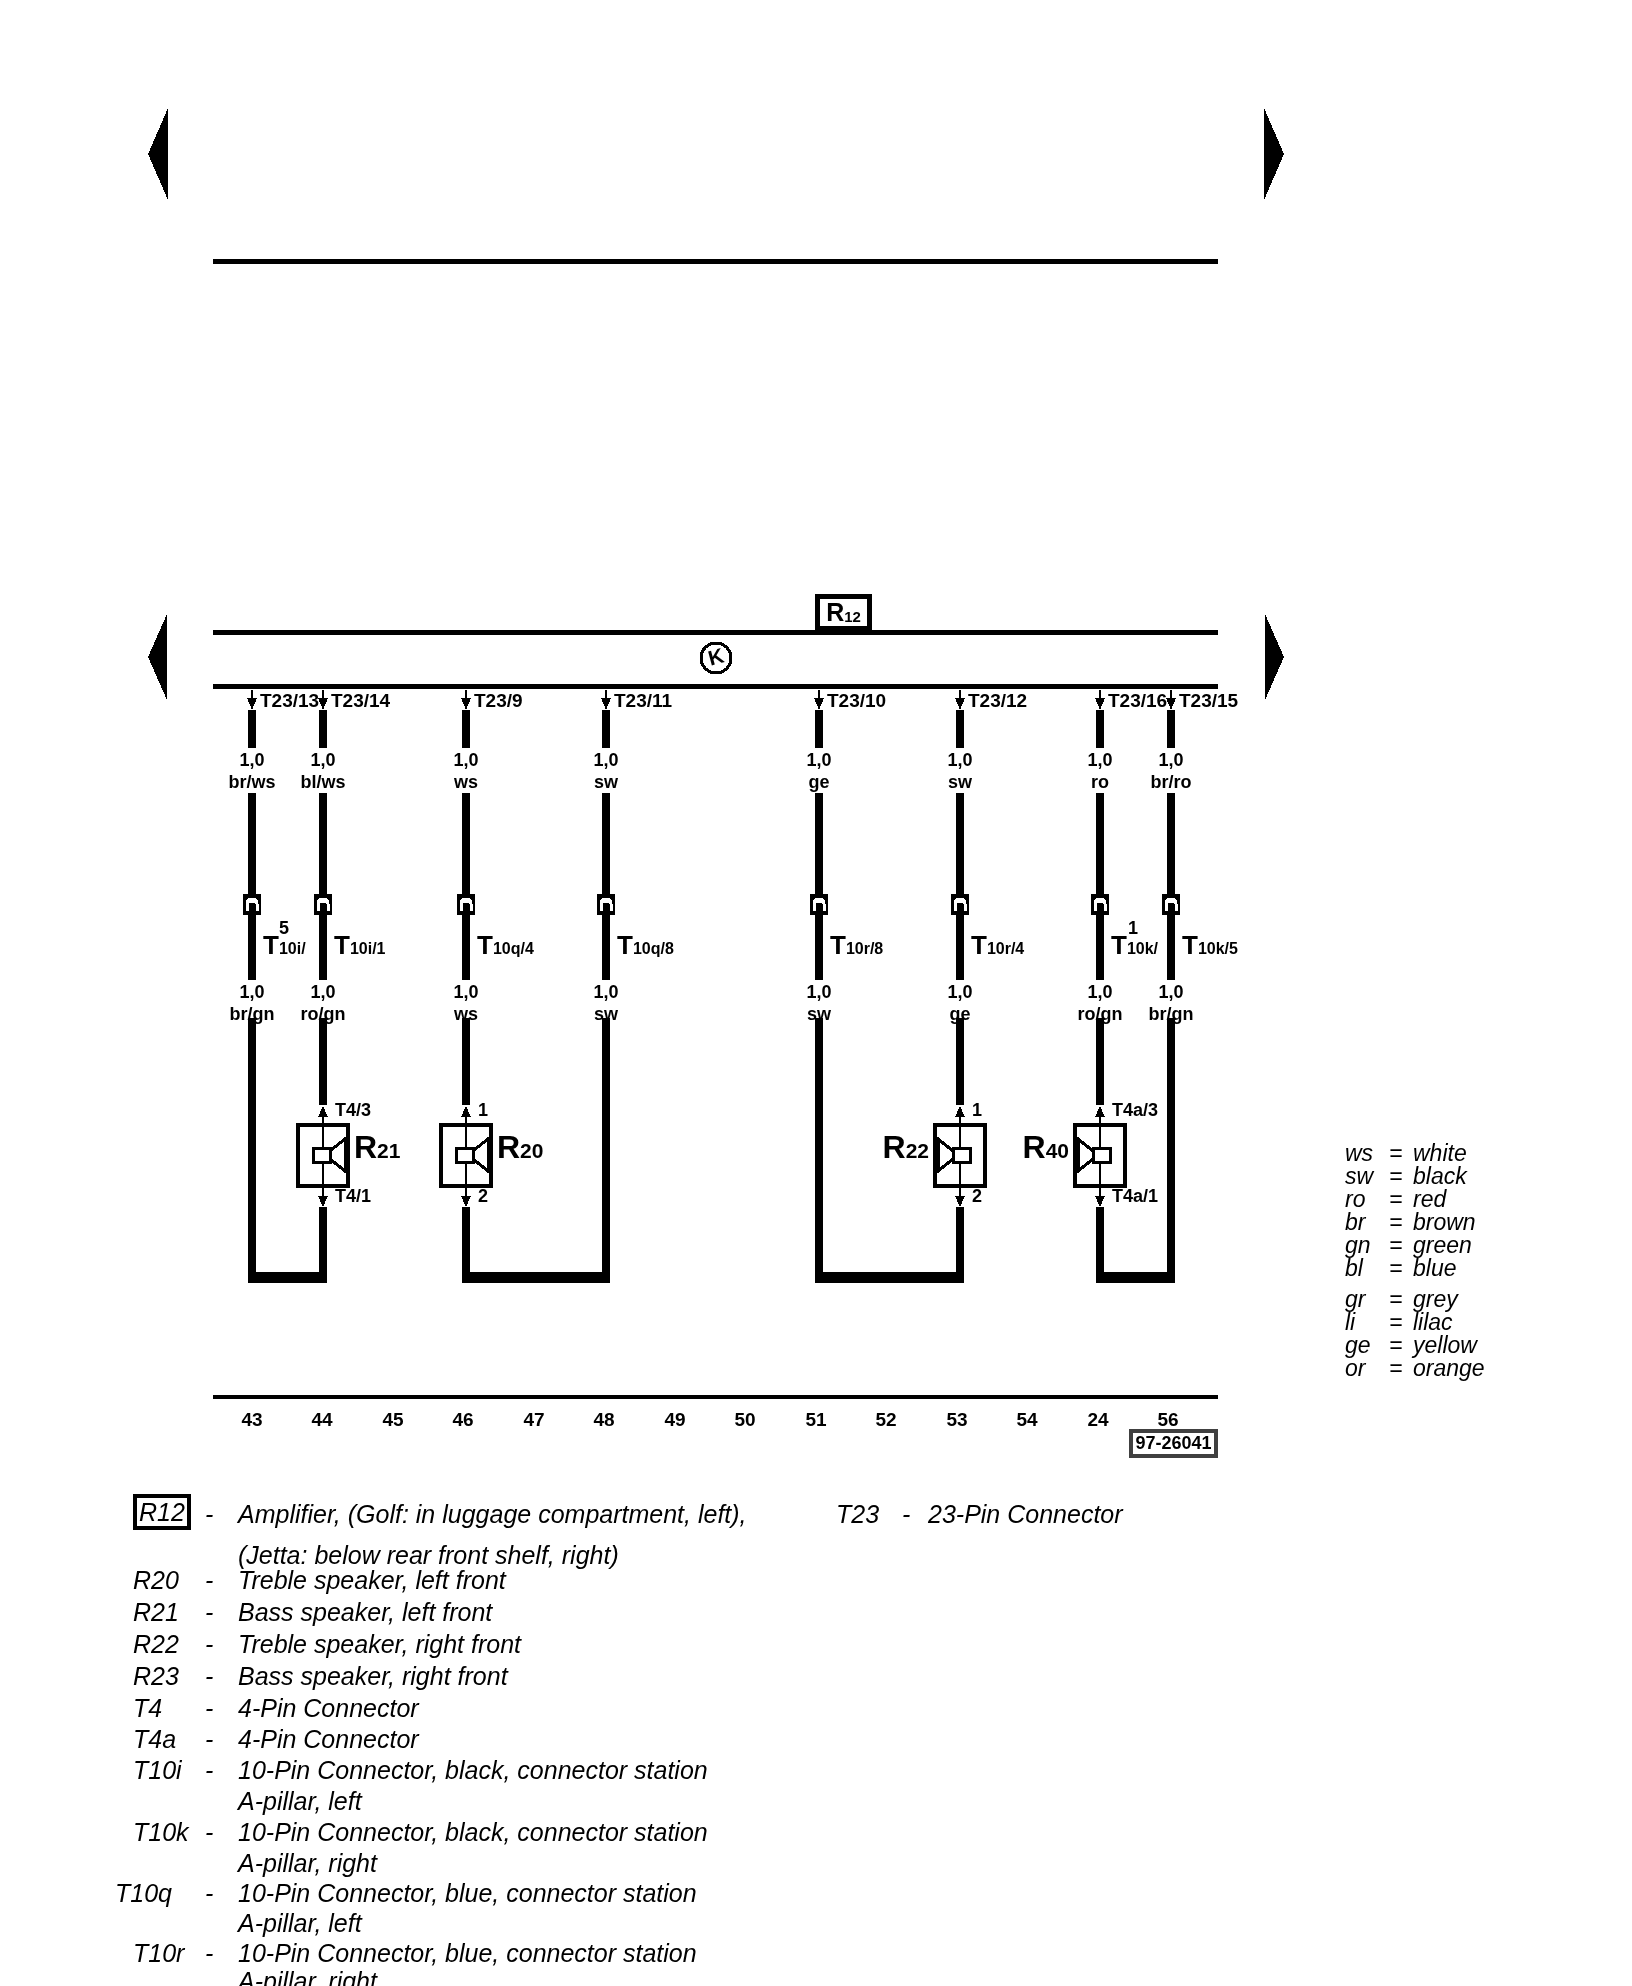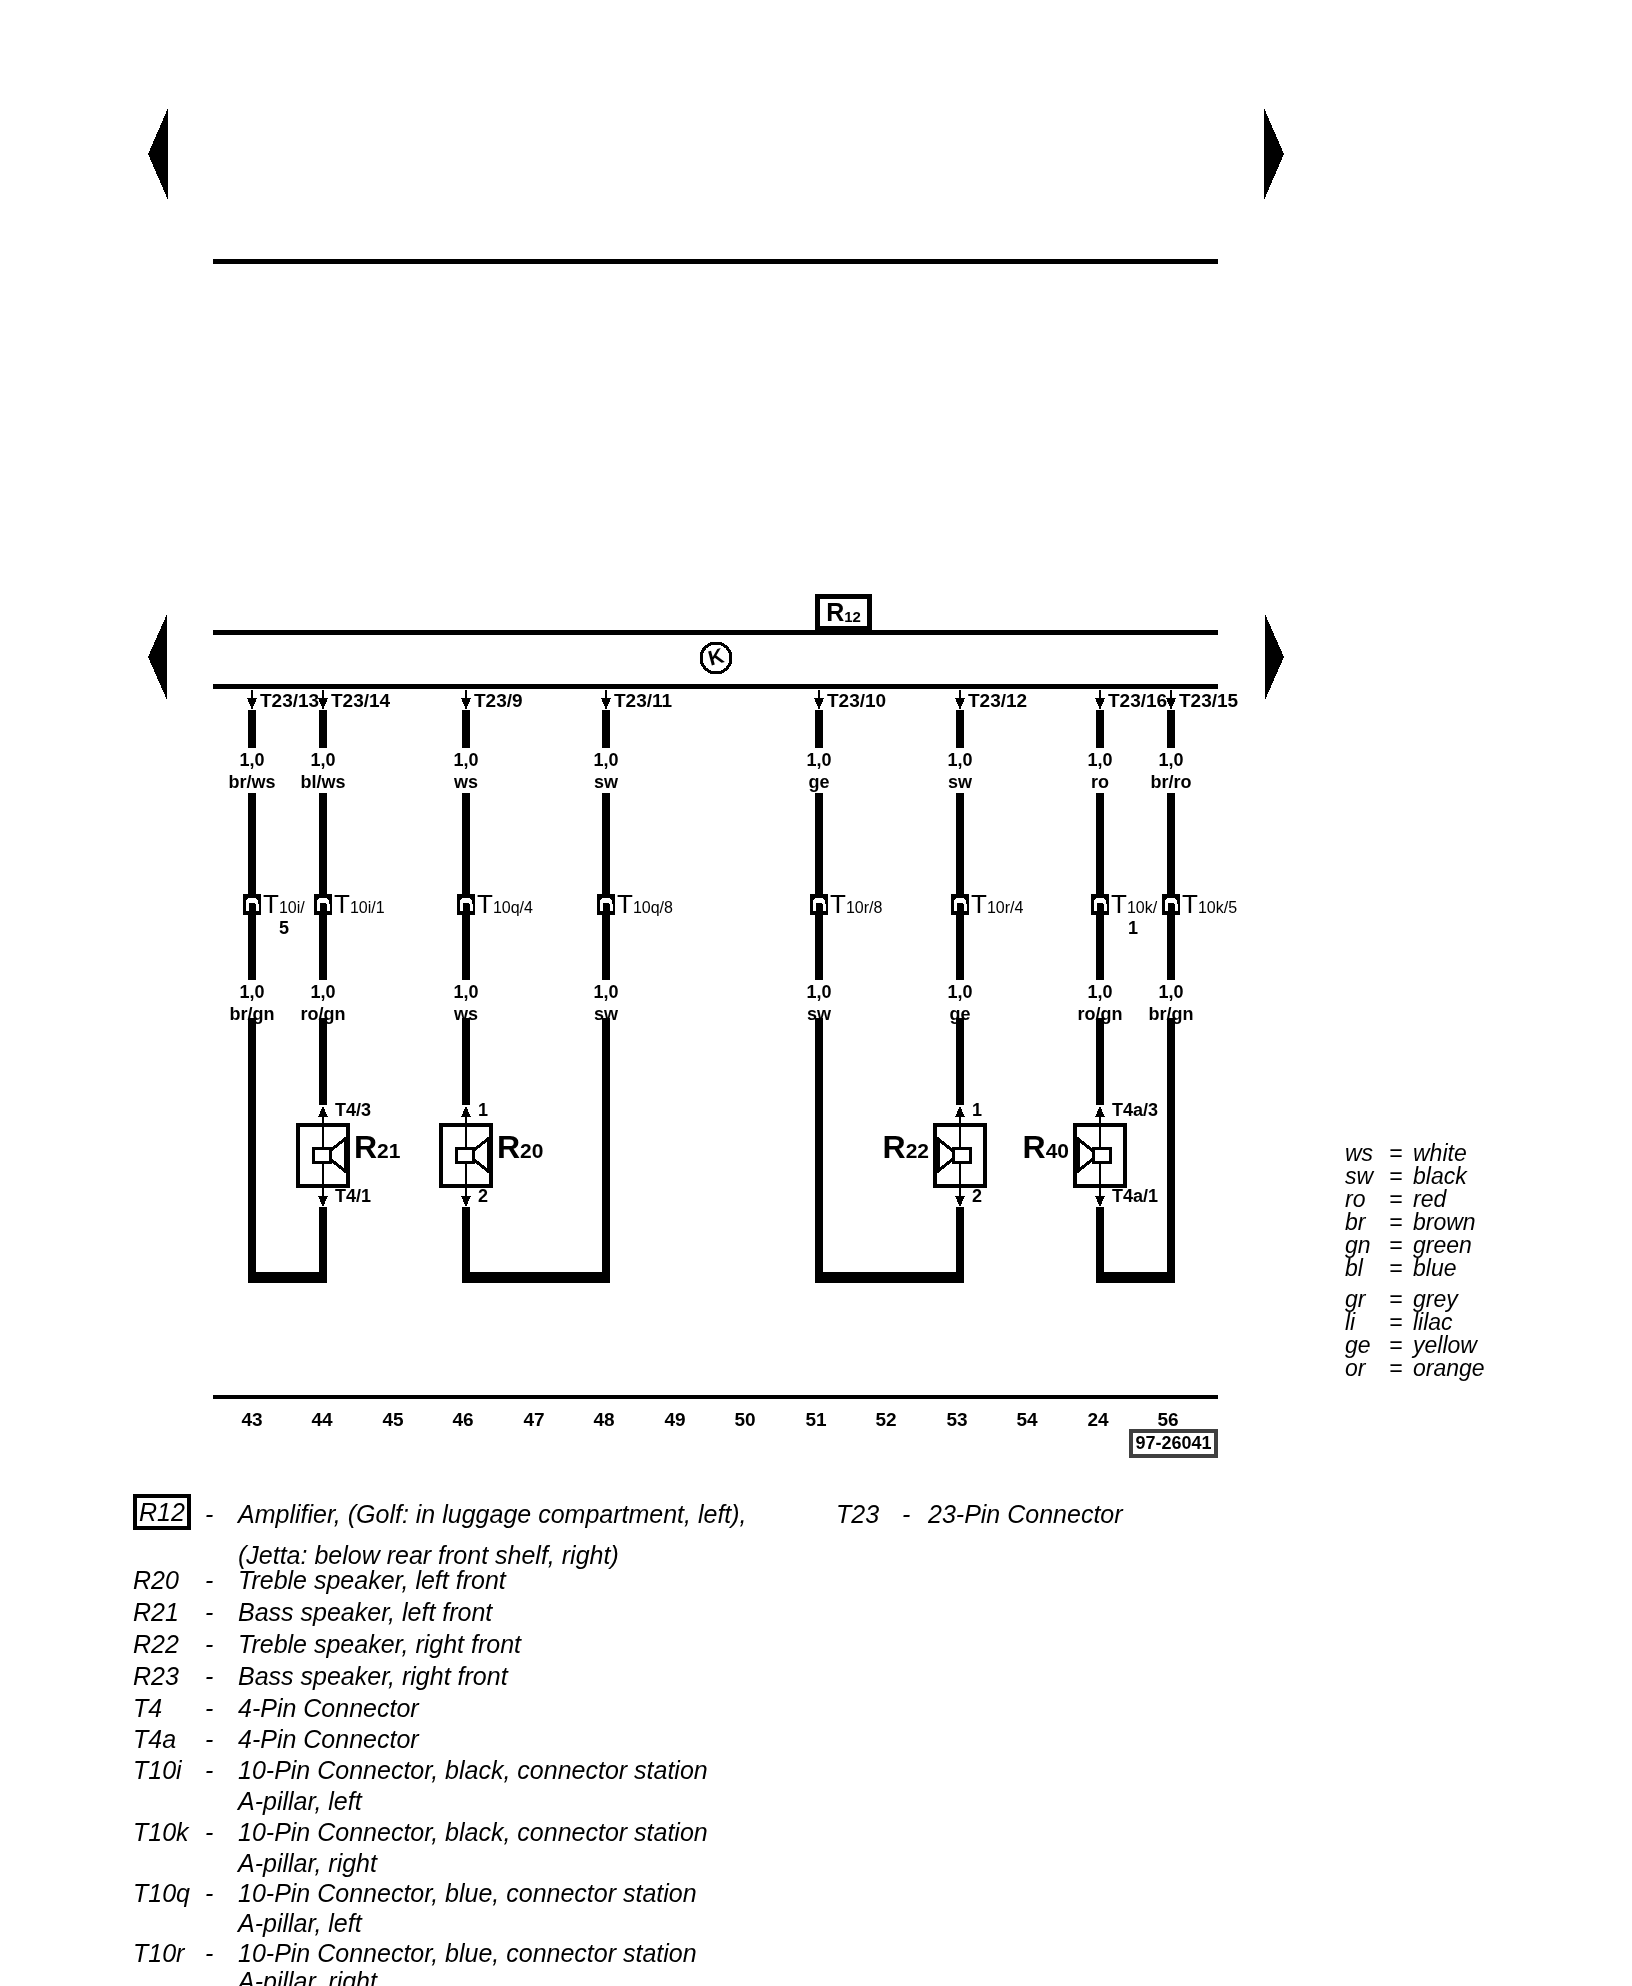--- a/index.html
+++ b/index.html
@@ -4,21 +4,21 @@
 <style>
   html,body{margin:0;padding:0;background:#fff;}
   .page{position:relative;width:1632px;height:1986px;background:#fff;color:#000;
         font-family:"Liberation Sans",sans-serif;overflow:hidden;}
   svg.wiring{position:absolute;left:0;top:0;width:1632px;height:1986px;}
   svg.wiring *{shape-rendering:crispEdges;}
   .lbl{position:absolute;white-space:nowrap;line-height:1;}
   .pin{font-weight:bold;font-size:19px;}
   .gauge{font-weight:bold;font-size:18px;}
   .c{transform:translateX(-50%);}
-  .conn{position:absolute;white-space:nowrap;line-height:1;font-weight:normal;}
+  .conn{position:absolute;white-space:nowrap;line-height:1;font-weight:bold;margin-top:41px;}
   .conn .cp{font-size:26px;}
   .conn .cs{font-size:16px;}
   .rlbl{position:absolute;white-space:nowrap;line-height:1;font-weight:bold;}
   .rlbl .R{font-size:32px;}
   .rlbl .sub{font-size:21px;}
   .flip{transform:translateX(-100%);}
   .track{font-weight:bold;font-size:19px;}
   .r12box{position:absolute;left:815px;top:594px;width:57px;height:37px;border:5px solid #000;
           box-sizing:border-box;display:flex;align-items:center;justify-content:center;font-weight:bold;}
   .r12box .R{font-size:25px;line-height:1;}
@@ -368,21 +368,21 @@
 <div class="lgd" style="left:133px;top:1758px">T10i</div>
 <div class="lgd" style="left:205px;top:1758px">-</div>
 <div class="lgd" style="left:238px;top:1758px">10-Pin Connector, black, connector station</div>
 <div class="lgd" style="left:238px;top:1789px">A-pillar, left</div>
 
 <div class="lgd" style="left:133px;top:1820px">T10k</div>
 <div class="lgd" style="left:205px;top:1820px">-</div>
 <div class="lgd" style="left:238px;top:1820px">10-Pin Connector, black, connector station</div>
 <div class="lgd" style="left:238px;top:1851px">A-pillar, right</div>
 
-<div class="lgd" style="left:133px;top:1881px">T10q</div>
+<div class="lgd" style="left:115px;top:1881px">T10q</div>
 <div class="lgd" style="left:205px;top:1881px">-</div>
 <div class="lgd" style="left:238px;top:1881px">10-Pin Connector, blue, connector station</div>
 <div class="lgd" style="left:238px;top:1911px">A-pillar, left</div>
 
 <div class="lgd" style="left:133px;top:1941px">T10r</div>
 <div class="lgd" style="left:205px;top:1941px">-</div>
 <div class="lgd" style="left:238px;top:1941px">10-Pin Connector, blue, connector station</div>
 <div class="lgd" style="left:238px;top:1969px">A-pillar, right</div>
 
 </div>

